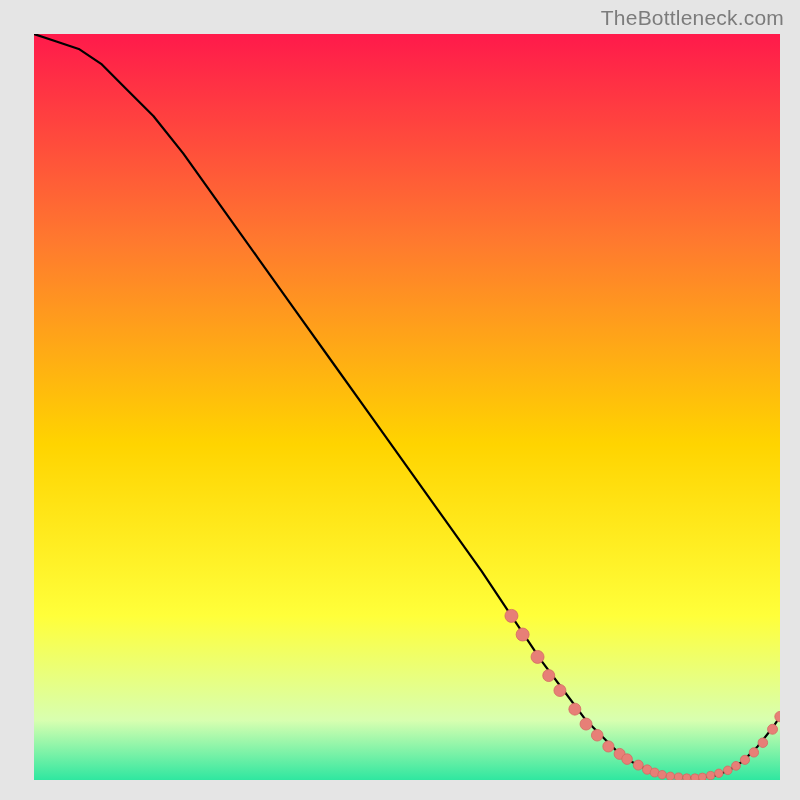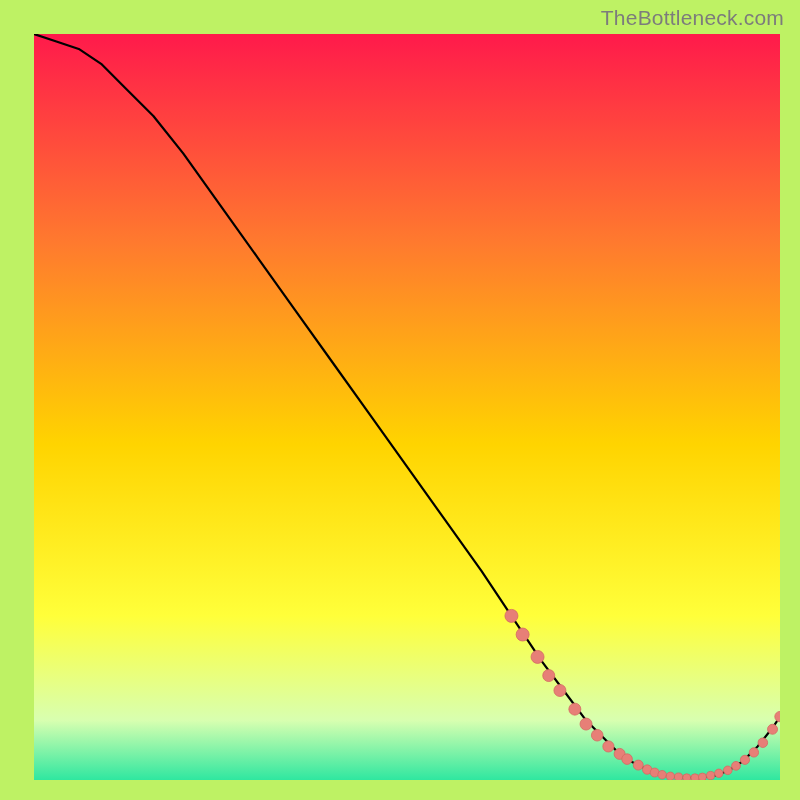--- a/index.html
+++ b/index.html
@@ -9,21 +9,21 @@
     height: 800px;
     background: #000;
     overflow: hidden;
   }
   .frame {
     position: absolute;
     left: 0;
     top: 0;
     width: 800px;
     height: 800px;
-    background: #bef264;
+    background: #e5e5e5;
   }
   .plot {
     position: absolute;
     left: 34px;
     top: 34px;
     width: 746px;
     height: 746px;
   }
   .attribution {
     position: absolute;

